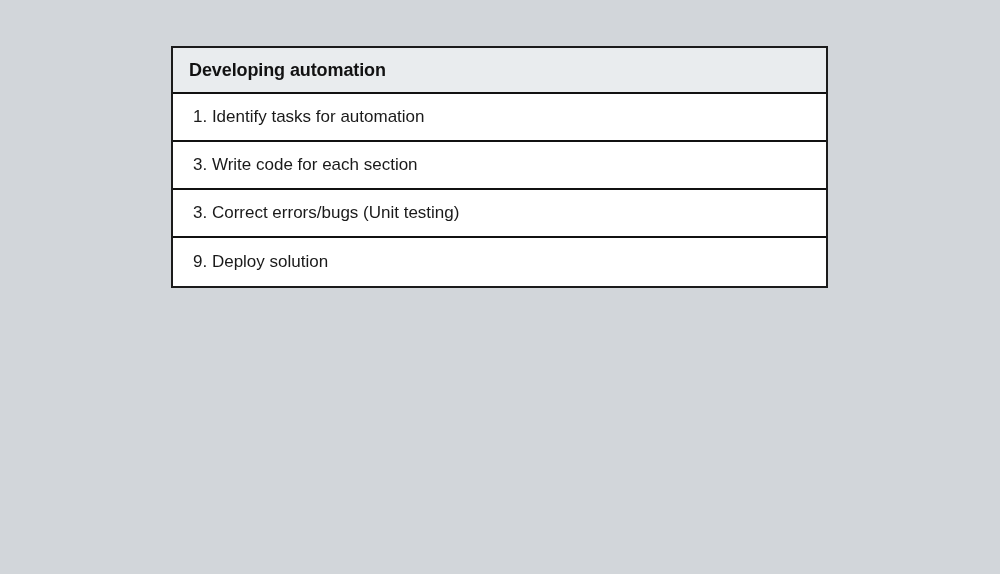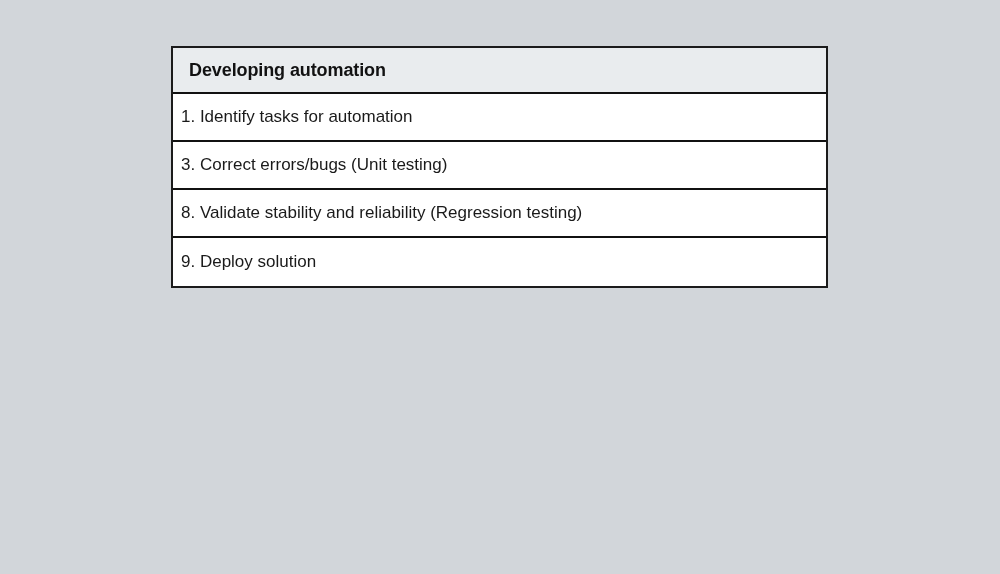--- a/index.html
+++ b/index.html
@@ -64,21 +64,21 @@
 
   .table-row:last-child {
     border-bottom: none;
     align-items: center;
   }
 
   .row-text {
     font-size: 17px;
     font-weight: normal;
     color: #1a1a1a;
-    padding-left: 8px;
+    padding-left: 20px;
     line-height: 1.1;
     white-space: nowrap;
   }
 </style>
 </head>
 <body>
 
 <div class="page">
 
   <div class="table-wrap">
@@ -87,31 +87,31 @@
       <span class="table-header-title">Developing automation</span>
     </div>
 
     <div class="table-body">
 
       <div class="table-row">
         <span class="row-text">1. Identify tasks for automation</span>
       </div>
 
 
+      <div class="table-row">
+        <span class="row-text">3. Write code for each section</span>
+      </div>
 
       <div class="table-row">
         <span class="row-text">3. Correct errors/bugs (Unit testing)</span>
       </div>
 
 
 
 
-      <div class="table-row">
-        <span class="row-text">8. Validate stability and reliability (Regression testing)</span>
-      </div>
 
       <div class="table-row">
         <span class="row-text">9. Deploy solution</span>
       </div>
 
     </div>
   </div>
 
 </div>
 

